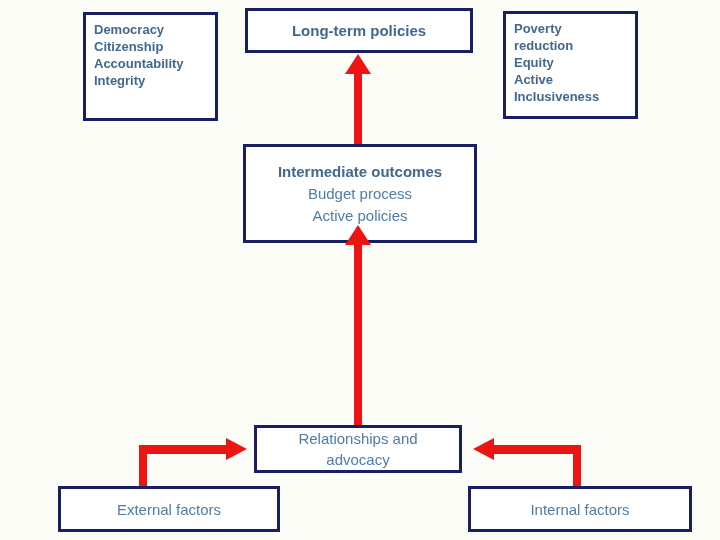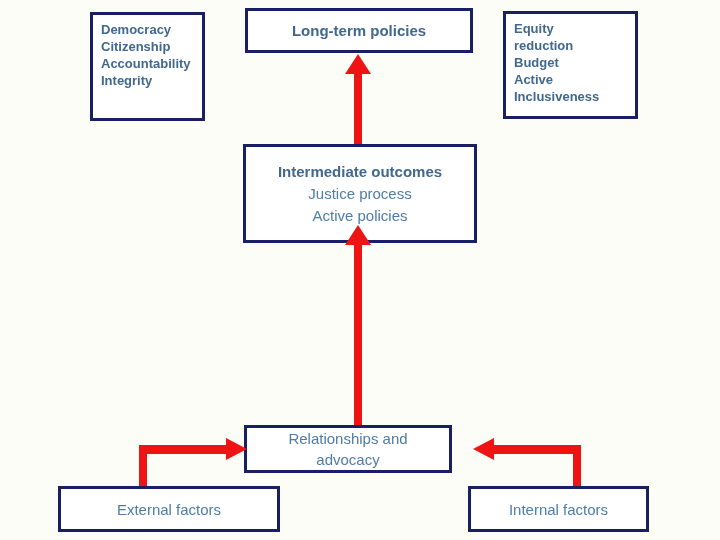--- a/index.html
+++ b/index.html
@@ -40,27 +40,27 @@
     display: flex;
     flex-direction: column;
     align-items: center;
     justify-content: center;
     text-align: center;
   }
   .t-bold   { font-size: 15px; font-weight: bold; color: var(--text-bold); }
   .t-reg    { font-size: 15px; font-weight: normal; color: var(--text-regular); }
 
   
-  .box-drivers      { left: 83px;  top: 12px;  width: 115px; height: 109px; margin-left: 7px; }
+  .box-drivers      { left: 83px;  top: 12px;  width: 135px; height: 109px; }
   .box-longterm     { left: 245px; top: 8px;   width: 228px; height: 45px; }
   .box-impacts      { left: 503px; top: 11px;  width: 135px; height: 108px; }
   .box-intermediate { left: 243px; top: 144px; width: 234px; height: 99px; line-height: 22px; }
-  .box-relationships{ left: 244px; top: 425px; width: 208px; height: 48px; line-height: 21px; text-align: right; }
+  .box-relationships{ left: 254px; top: 425px; width: 208px; height: 48px; line-height: 21px; text-align: right; }
   .box-external     { left: 30px;  top: 486px; width: 222px; height: 46px; margin-left: 28px; }
-  .box-internal     { left: 468px; top: 486px; width: 181px; height: 46px; }
+  .box-internal     { left: 468px; top: 486px; width: 224px; height: 46px; }
 
   
   .shaft { position: absolute; background: var(--arrow); }
   .head  { position: absolute; width: 0; height: 0; }
 
   .head-up {
     border-left: 13px solid transparent;
     border-right: 13px solid transparent;
     border-bottom: 20px solid var(--arrow);
   }
@@ -106,31 +106,31 @@
       <span class="ln">Integrity</span>
     </div>
   </div>
 
   <div class="box box-longterm center-flex">
     <span class="t-bold">Long-term policies</span>
   </div>
 
   <div class="box box-impacts">
     <div class="side-list">
+      <span class="ln">Poverty</span>
+      <span class="ln">reduction</span>
       <span class="ln">Equity</span>
-      <span class="ln">reduction</span>
-      <span class="ln">Budget</span>
       <span class="ln">Active</span>
       <span class="ln">Inclusiveness</span>
     </div>
   </div>
 
   <div class="box box-intermediate center-flex">
     <span class="t-bold">Intermediate outcomes</span>
-    <span class="t-reg">Justice process</span>
+    <span class="t-reg">Budget process</span>
     <span class="t-reg">Active policies</span>
   </div>
 
   <div class="box box-relationships center-flex">
     <span class="t-reg">Relationships and</span>
     <span class="t-reg">advocacy</span>
   </div>
 
   <div class="box box-external center-flex">
     <span class="t-reg">External factors</span>

